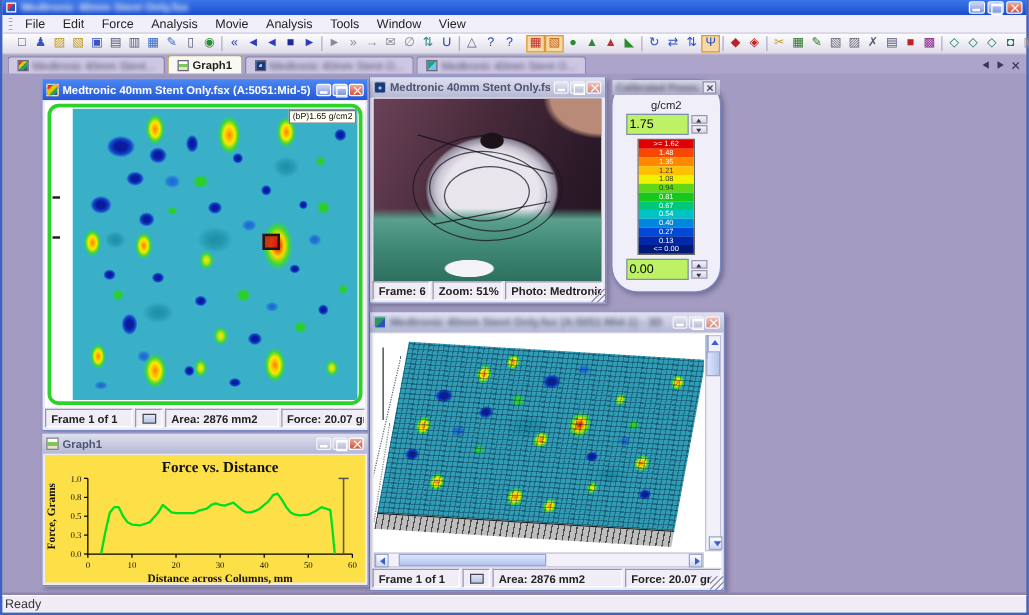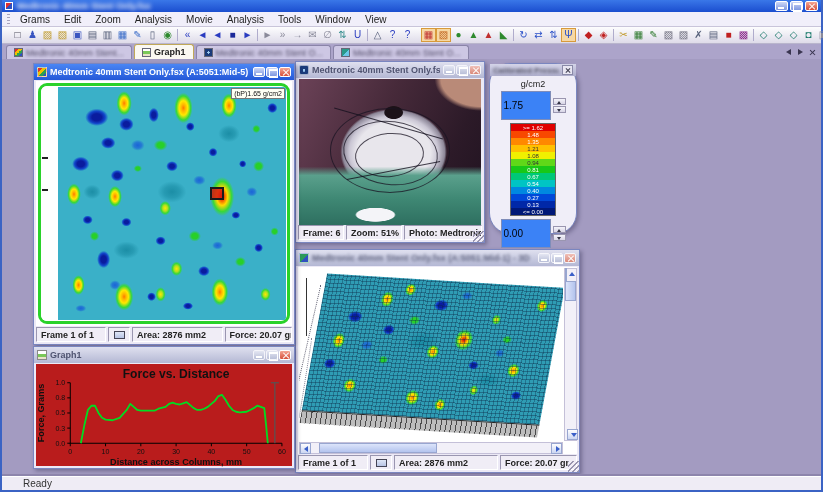--- a/index.html
+++ b/index.html
@@ -50,21 +50,21 @@
   .ti-srf { background:linear-gradient(135deg,#2a9a8a 50%,#6ac8e8 50%); }
   .tab-nav { display:flex; gap:3px; align-items:center; padding-bottom:2px; }
   .tnav { width:9px; height:9px; position:relative; cursor:pointer; }
   .tnav.prev::after { content:""; position:absolute; left:2px; top:1px; border-top:3.5px solid transparent; border-bottom:3.5px solid transparent; border-right:5px solid #3a3550; }
   .tnav.next::after { content:""; position:absolute; left:2px; top:1px; border-top:3.5px solid transparent; border-bottom:3.5px solid transparent; border-left:5px solid #3a3550; }
   .tnav.close::before,.tnav.close::after { content:""; position:absolute; left:1px; top:4px; width:7px; height:1.2px; background:#3a3550; }
   .tnav.close::before { transform:rotate(45deg);} .tnav.close::after { transform:rotate(-45deg);}
 
   .mdi { position:relative; flex:1; background:#a39bc1; border-bottom:2px solid #8d85ac; overflow:hidden; }
 
-  .statusbar { height:14px; background:#efecf5; border-top:1px solid #fff; display:flex; align-items:center; padding:0 21px; font-size:10px; color:#333; flex:0 0 auto;text-align:center; }
+  .statusbar { height:14px; background:#efecf5; border-top:1px solid #fff; display:flex; align-items:center; padding:0 2px; font-size:10px; color:#333; flex:0 0 auto;text-align:center; }
 
   
   .win { position:absolute; background:#ece9f6; border:1px solid #7a86c0; box-shadow:2px 2px 4px rgba(30,25,60,.35); }
   .win-title { position:absolute; left:0; right:0; top:0; height:16px; display:flex; align-items:center; gap:3px; padding:0 3px; cursor:move; }
   .win-title.active { background:linear-gradient(180deg,#4a86f4,#2458d8); color:#fff; }
   .win-title.inactive { background:linear-gradient(180deg,#dfe0ef,#b4b8d4); color:#4f5370; }
   .win-title .wt-text { font-size:9px; font-weight:bold; flex:1; white-space:nowrap; overflow:hidden; }
   .wicon { width:10px; height:10px; flex:0 0 auto; border:1px solid rgba(255,255,255,.6); }
   .wicon-map { background:linear-gradient(135deg,#e03030 25%,#f0c000 25% 55%,#2aa050 55% 80%,#3050c0 80%); }
   .wicon-cam { background:#1a3a7a; border-radius:2px; background-image:radial-gradient(3px 3px at 50% 55%,#9ac8f0 0 40%,transparent 41%); }
@@ -114,21 +114,21 @@
   
   #win-legend { left:487px; top:4px; width:88px; height:171px; z-index:3; background:#f0eef8;border-radius:21px; }
   #win-legend .win-title { height:12px; background:linear-gradient(180deg,#d4d4e8,#aeaecc); color:#445; }
   #win-legend .wt-text { font-size:8px; }
   .lg-x { width:11px; height:10px; border:1px solid #8a8aa8; background:#e8e6f2; position:relative; cursor:pointer; }
   .lg-x::before,.lg-x::after { content:""; position:absolute; left:2px; top:4px; width:6px; height:1.2px; background:#445; }
   .lg-x::before { transform:rotate(45deg);} .lg-x::after { transform:rotate(-45deg);}
   .lg-body { position:absolute; left:0; right:0; top:12px; bottom:0; padding:2px 6px; display:flex; flex-direction:column; align-items:center; }
   .lg-units { font-size:9px; color:#222; margin:1px 0 2px; }
   .lg-row { display:flex; gap:2px; align-items:center; }
-  .num-input { width:50px; height:29px; border:1px solid #7f8db9; background:#3b82f6; font-size:10px; font-family:"Liberation Sans",sans-serif; padding:0 2px; }
+  .num-input { width:50px; height:17px; border:1px solid #7f8db9; background:#bef264; font-size:10px; font-family:"Liberation Sans",sans-serif; padding:0 2px; }
   .spin { display:flex; flex-direction:column; gap:1px; }
   .spin-btn { width:13px; height:7px; border:1px solid #9a96b0; background:linear-gradient(180deg,#f4f3fa,#d8d5e6); position:relative; cursor:pointer; }
   .spin-btn.up::after { content:""; position:absolute; left:3px; top:1.5px; border-left:2.5px solid transparent; border-right:2.5px solid transparent; border-bottom:3px solid #334; }
   .spin-btn.dn::after { content:""; position:absolute; left:3px; top:1.5px; border-left:2.5px solid transparent; border-right:2.5px solid transparent; border-top:3px solid #334; }
   .lg-scale { width:46px; margin:3px 0; border:1px solid #666; }
   .band { height:7px; display:flex; align-items:center; justify-content:center; font-size:6px; line-height:1; color:#fff; }
   .band.darktext { color:#333; }
 
   
   #win-surface { left:293px; top:190px; width:285px; height:224px; z-index:2; }
@@ -150,44 +150,44 @@
   .sbtn.dn::after { content:""; position:absolute; left:2.5px; top:3px; border-left:3px solid transparent; border-right:3px solid transparent; border-top:4px solid #3a5fc8; }
   .sbtn.lf::after { content:""; position:absolute; left:3px; top:2.5px; border-top:3px solid transparent; border-bottom:3px solid transparent; border-right:4px solid #3a5fc8; }
   .sbtn.rt::after { content:""; position:absolute; left:4px; top:2.5px; border-top:3px solid transparent; border-bottom:3px solid transparent; border-left:4px solid #3a5fc8; }
   .vscroll .sbtn.dn { position:absolute; bottom:0; }
   .vthumb { position:absolute; left:0; top:12px; width:11px; height:20px; background:linear-gradient(90deg,#dce4fa,#b4c4ee); border:1px solid #98a6d0; cursor:grab; }
   .hthumb { height:10px; width:118px; margin-left:8px; background:linear-gradient(180deg,#dce4fa,#b4c4ee); border:1px solid #98a6d0; cursor:grab; }
   .hspacer { flex:1; }
 
   
   #win-graph { left:31px; top:287px; width:262px; height:123px; z-index:5; }
-  .gr-body { position:absolute; left:2px; right:2px; top:17px; bottom:2px; background:#b91c1c; }
+  .gr-body { position:absolute; left:2px; right:2px; top:17px; bottom:2px; background:#fde047;font-family:Liberation Serif, serif; }
   .gr-body svg { display:block; }
 </style>
 </head>
 <body>
 
 <div class="app">
 
   <div class="titlebar">
     <span class="app-icon"></span>
     <span class="title-text blurred">Medtronic 40mm Stent Only.fsx</span>
     <span class="winctrl">
       <span class="wbtn ic-min"></span>
       <span class="wbtn ic-max"></span>
       <span class="wbtn close ic-x"></span>
     </span>
   </div>
 
   <div class="menubar">
     <span class="grip"></span>
     <span id="menu-items" style="display:flex">
-        <span class="menu-item">Grams</span>
+        <span class="menu-item">File</span>
         <span class="menu-item">Edit</span>
-        <span class="menu-item">Zoom</span>
+        <span class="menu-item">Force</span>
         <span class="menu-item">Analysis</span>
         <span class="menu-item">Movie</span>
         <span class="menu-item">Analysis</span>
         <span class="menu-item">Tools</span>
         <span class="menu-item">Window</span>
         <span class="menu-item">View</span>
       </span>
   </div>
 
   <div class="toolbar">

